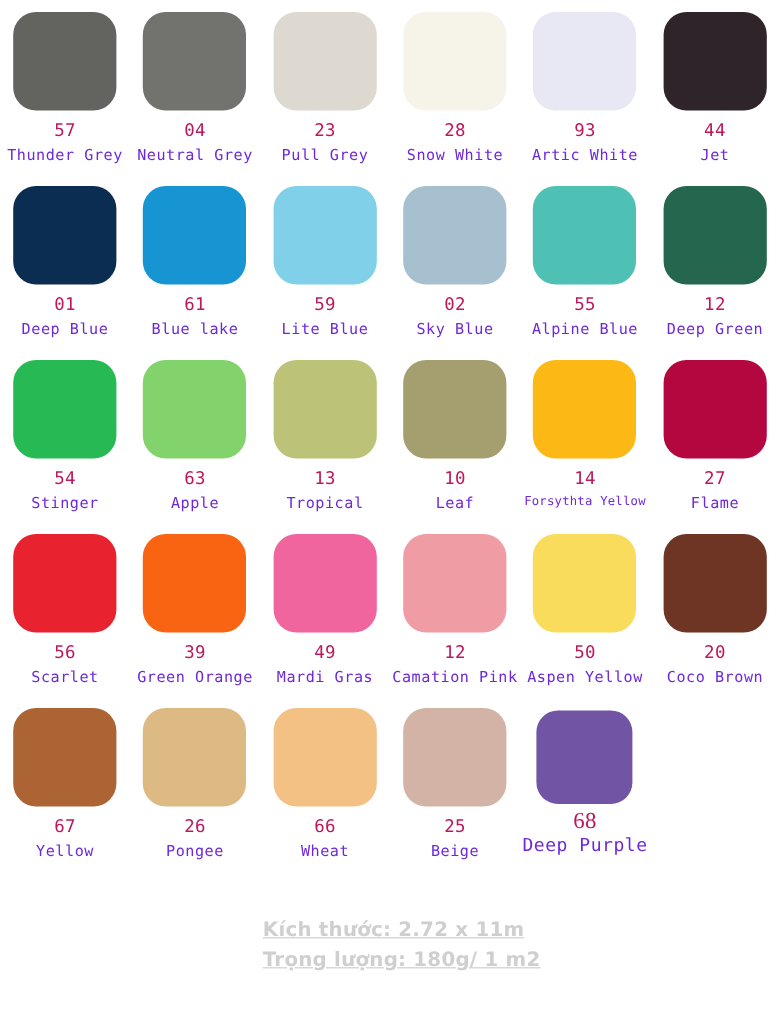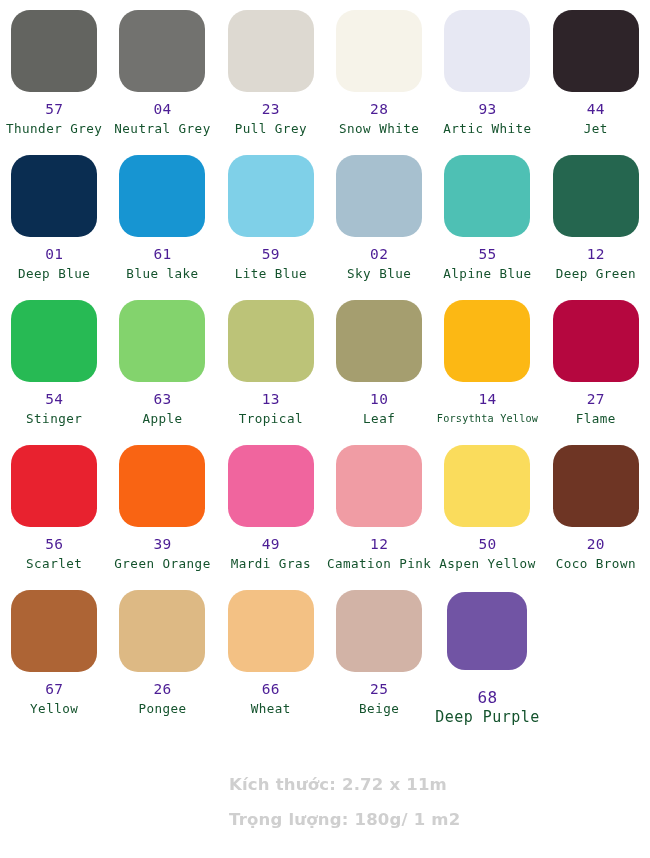--- a/index.html
+++ b/index.html
@@ -41,70 +41,71 @@
     height: 82px;
     margin-top: 10px;
     border-radius: 19px;
     flex: 0 0 auto;
   }
 
   .swatch-code {
     margin-top: 9px;
     font-size: 14.5px;
     line-height: 16px;
-    color: #4c1d95;
+    color: #be185d;
     letter-spacing: 0.3px;
     text-align: center;
     white-space: nowrap;
   }
 
   .swatch-label {
     margin-top: 4px;
     font-size: 12.6px;
     line-height: 15px;
-    color: #14532d;
+    color: #6d28d9;
     letter-spacing: 0.45px;
     text-align: left;
     white-space: nowrap;
   }
 
   
   .swatch-label.small {
     font-size: 10.2px;
     letter-spacing: 0.2px;
   }
 
   
   .swatch-cell.last-row .swatch-chip {
     width: 80px;
     height: 78px;
     border-radius: 18px;
     margin-top: 12px;
   }
   .swatch-cell.last-row .swatch-code {
-    margin-top: 20px;
-    font-size: 16px;
+    margin-top: 7px;
+    font-size: 19px;
+    font-family: Liberation Serif, serif;
   }
   .swatch-cell.last-row .swatch-label {
     font-size: 15px;
   }
 
   #spec-block {
     position: absolute;
     left: 219px;
     top: 762px;
     color: #cfcfcf;
     font-family: "DejaVu Sans", "Liberation Sans", sans-serif;
     font-weight: bold;
     font-size: 16.5px;
     line-height: 25px;
     letter-spacing: 0.2px;
     white-space: nowrap;
   }
-  #spec-block div { margin: 10px; }
+  #spec-block div { margin: 0; text-decoration: underline; }
 </style>
 </head>
 <body>
 
 <div id="swatch-grid">
     <div class="swatch-cell">
       <div class="swatch-chip" style="background: rgb(99, 100, 96);"></div>
       <div class="swatch-code">57</div>
       <div class="swatch-label">Thunder Grey</div>
     </div>

